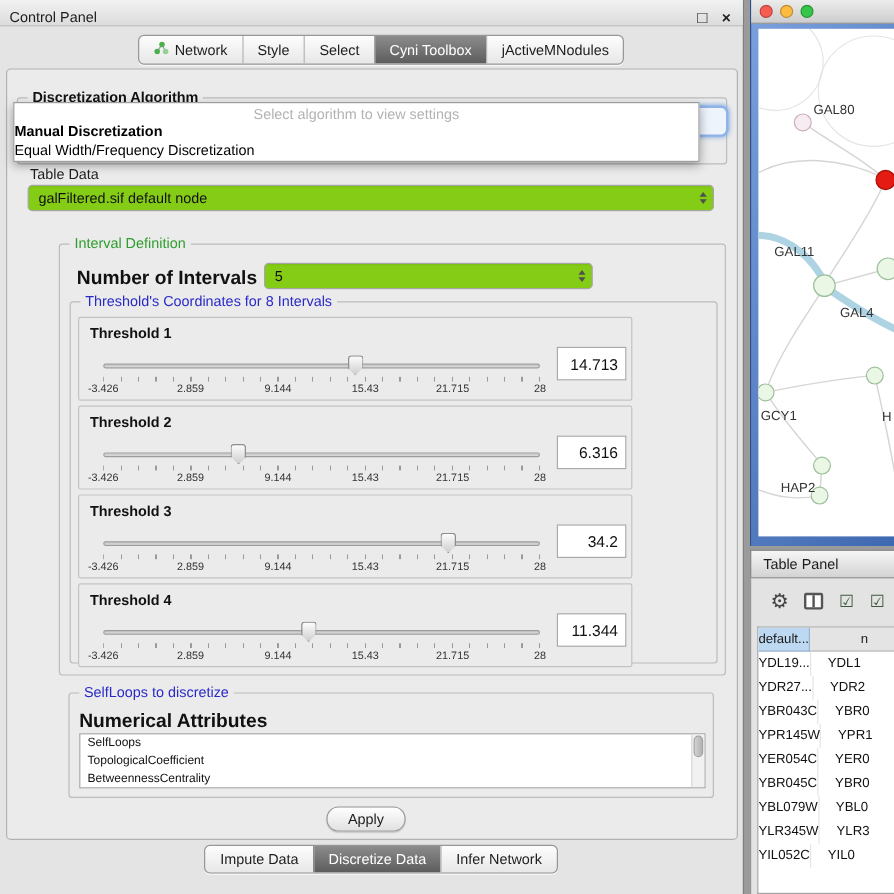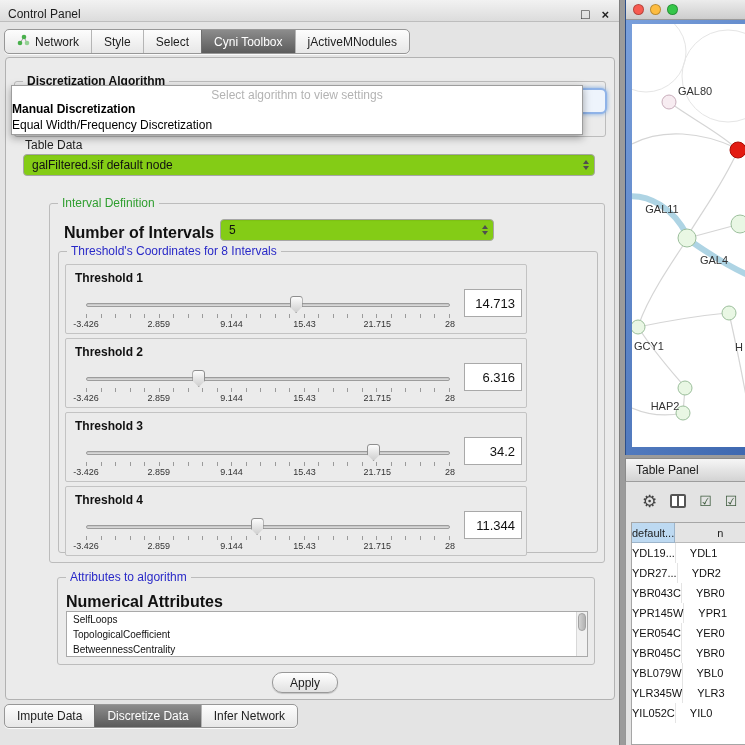--- a/index.html
+++ b/index.html
@@ -7,21 +7,21 @@
   body{position:relative;overflow:hidden;background:#9b9b9b;font-family:"Liberation Sans",sans-serif;-webkit-font-smoothing:antialiased}
 
   
   #control-window{position:absolute;left:0;top:0;width:620px;height:745px;background:#e4e4e4;border-right:1px solid #7e7e7e}
   #cp-titlebar{height:22px;display:flex;align-items:flex-end;padding:0 10px 0 8px;background:linear-gradient(#f2f2f2,#dcdcdc);border-bottom:1px solid #bdbdbd;font-size:12px;color:#1c1c1c}
   #cp-title{flex:1}
   .win-btn{font-size:13px;color:#222;margin-left:12px;font-weight:bold;line-height:1}
   .win-btn.float{font-weight:normal;font-size:14px}
 
   
-  .tabbar{position:absolute;left:4px;right:0;display:flex;justify-content:flex-start}
+  .tabbar{position:absolute;left:16px;right:0;display:flex;justify-content:center}
   #tabbar-top{top:29px}
   #tabbar-bottom{top:704px}
   .seg{display:flex;border:1px solid #979797;border-radius:5px;overflow:hidden;background:linear-gradient(#fdfdfd,#e7e7e7);box-shadow:0 1px 0 rgba(255,255,255,.8)}
   .seg .tab{padding:4px 12px;font-size:12px;color:#1d1d1d;border-left:1px solid #b5b5b5;display:flex;align-items:center;gap:5px;white-space:nowrap;cursor:default}
   .seg .tab:first-child{border-left:none}
   .seg .tab.selected{background:linear-gradient(#8c8c8c,#5c5c5c);color:#fff;border-left-color:#707070}
 
   #main-panel{position:absolute;left:5px;top:57px;width:610px;height:643px;background:#ebebeb;border:1px solid #b2b2b2;border-radius:4px}
 
   
@@ -239,21 +239,21 @@
               <span style="left:100%">28</span>
             </div>
           </div>
           <div class="valuebox">11.344</div>
         </div>
 
       </div>
     </div>
 
     <div class="fs" style="left:51px;top:519px;width:538px;height:88px">
-      <span class="fs-title blue">Attributes to algorithm</span>
+      <span class="fs-title blue">SelfLoops to discretize</span>
       <span class="bold-label" style="left:8px;top:15px">Numerical Attributes</span>
       <div id="attr-list">
         <div class="item">SelfLoops</div>
         <div class="item">TopologicalCoefficient</div>
         <div class="item">BetweennessCentrality</div>
         <div class="vscroll">
             <div class="vthumb"></div>
           </div>
       </div>
     </div>

